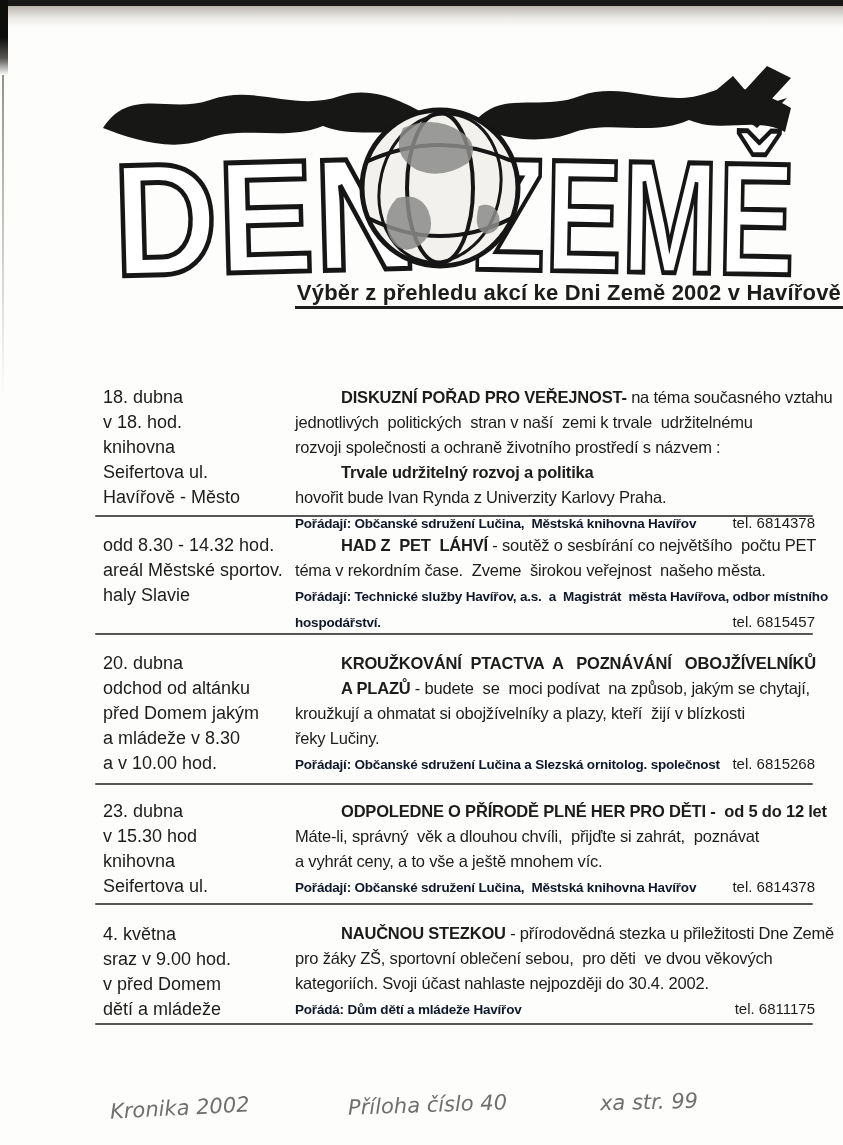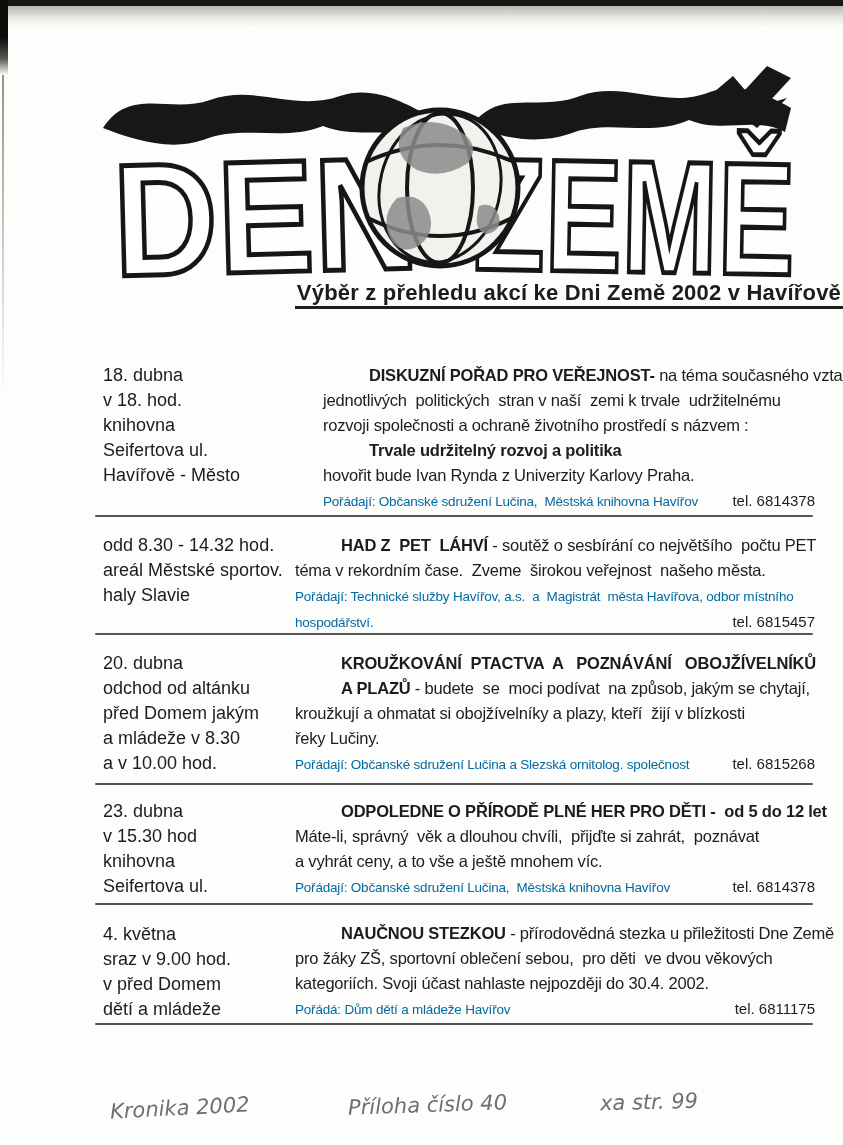--- a/index.html
+++ b/index.html
@@ -23,24 +23,24 @@
   .title span{font-weight:bold;font-size:22px;letter-spacing:.2px;
      border-bottom:3px solid #1e1e1e;padding:0 2px 1px 2px;}
 
   
   .event{position:absolute;left:103px;width:712px;display:flex;align-items:flex-start;}
   .dates{flex:0 0 192px;width:192px;font-size:18px;line-height:25px;white-space:pre;}
   .rcol{flex:1 1 auto;min-width:0;}
   .rline{font-size:16.5px;line-height:25px;display:flex;justify-content:space-between;align-items:baseline;}
   .segs{white-space:pre;letter-spacing:-0.2px;}
   .b{font-weight:bold;margin-left:46px;}
-  .sm{font-size:13.5px;color:#0369a1;}
+  .sm{font-size:13.5px;color:#0f172a;font-weight:bold;}
   .tel{font-size:15px;white-space:nowrap;padding-left:10px;}
 
-  .e1{top:363px;gap:28px;} .e2{top:533px;} .e3{top:651px;} .e4{top:799px;} .e5{top:921px;align-items:center;}
+  .e1{top:385px;} .e2{top:533px;} .e3{top:651px;} .e4{top:799px;} .e5{top:921px;align-items:center;}
 
   .divider{position:absolute;left:95px;width:718px;height:2px;background:#3f3f3f;opacity:.88;border-radius:1px;}
   .d1{top:515px;} .d2{top:633px;} .d3{top:783px;} .d4{top:903px;} .d5{top:1023px;}
 
   
   .hw{position:absolute;top:1082px;left:0;width:843px;height:56px;color:#6f6f6f;
       font-style:italic;font-size:21px;font-family:"DejaVu Sans",sans-serif;}
   .hw span{position:absolute;white-space:nowrap;}
   .h1{left:110px;top:14px;transform:rotate(-3deg);}
   .h2{left:348px;top:11px;transform:rotate(-2deg);}

